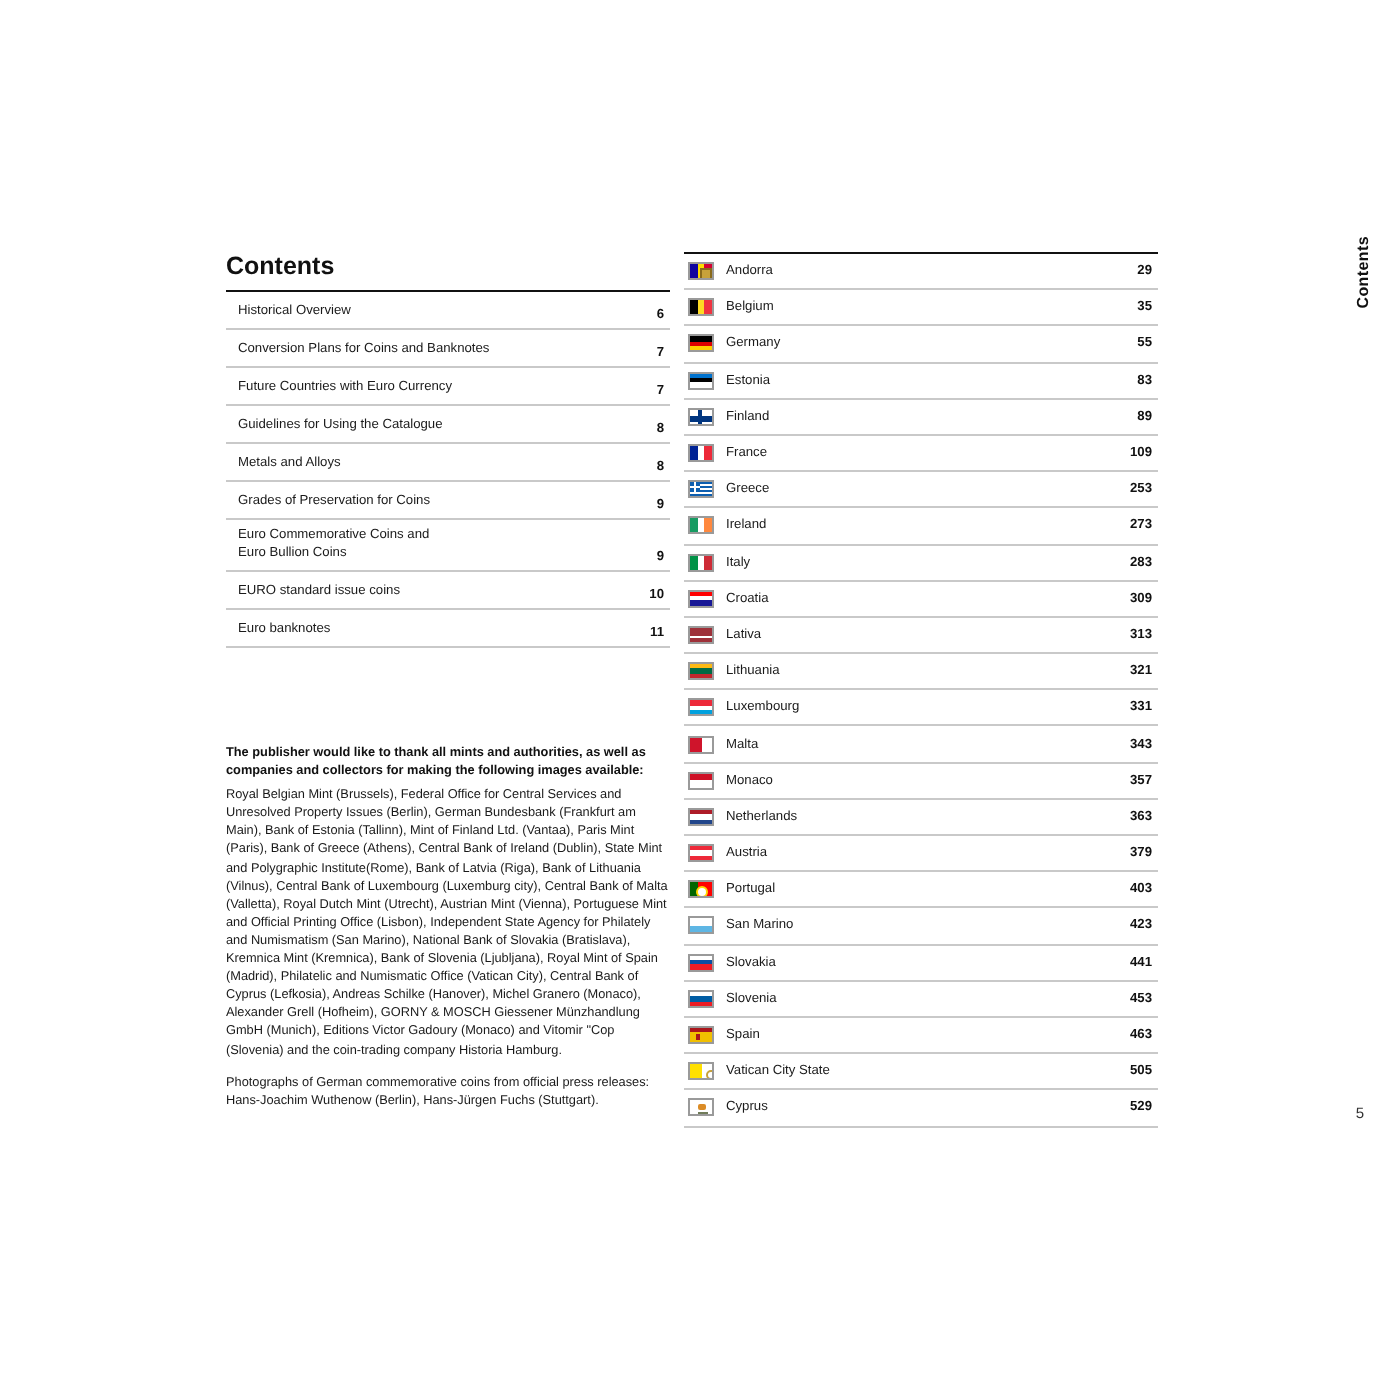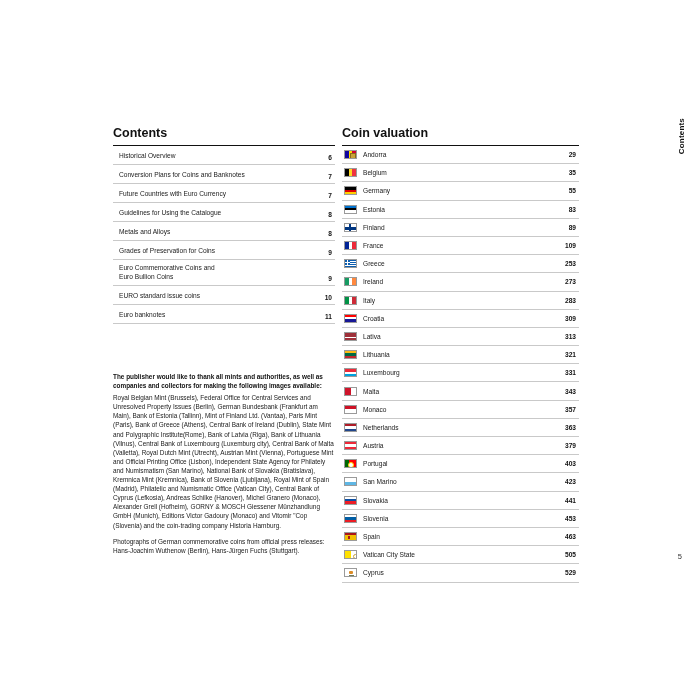--- a/index.html
+++ b/index.html
@@ -203,21 +203,20 @@
           <div class="pg">10</div>
         </div>
         <div class="toc-row">
           <div class="lbl" style="white-space: pre-line;">Euro banknotes</div>
           <div class="pg">11</div>
         </div>
       </div>
   </div>
 
   <div class="col-right">
-    <div class="col-title">Coin valuation</div>
     <div class="title-rule"></div>
     <div id="country-list">
         <div class="ctry-row">
           <div class="ctry-left">
             <span class="flag">
               <span class="v3">
                 <span style="background:#10069F"></span>
                 <span style="background:#FEDD00"></span>
                 <span style="background:#D50032"></span>
               </span>

